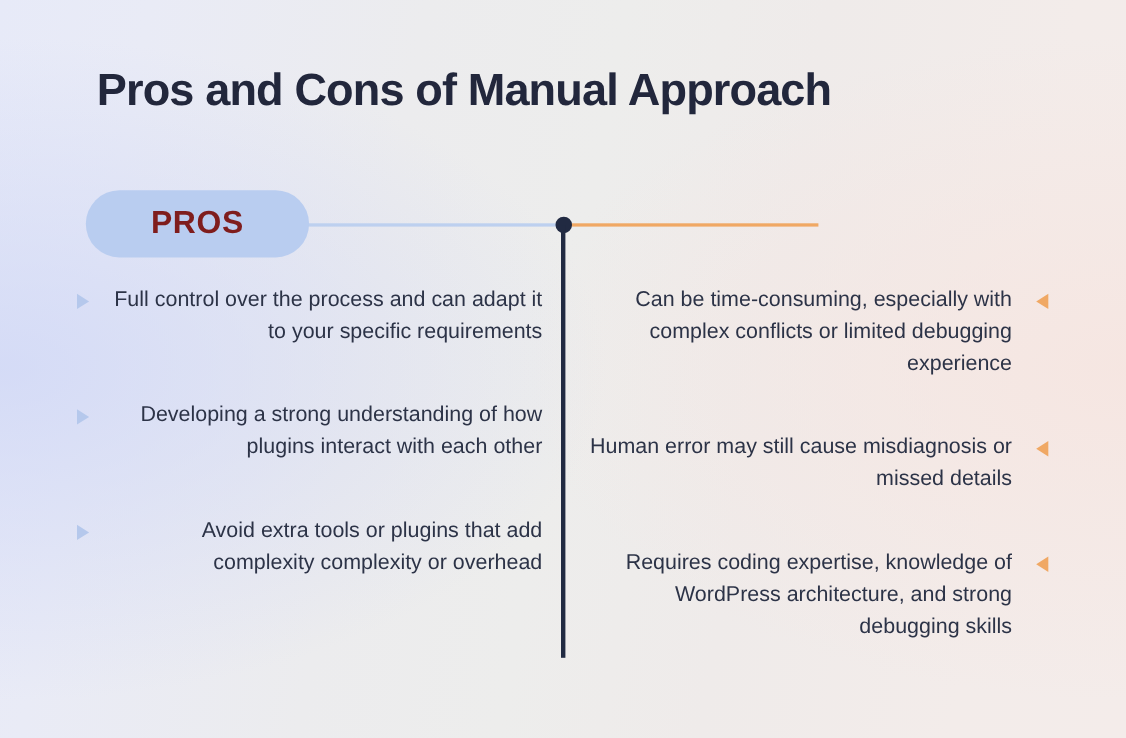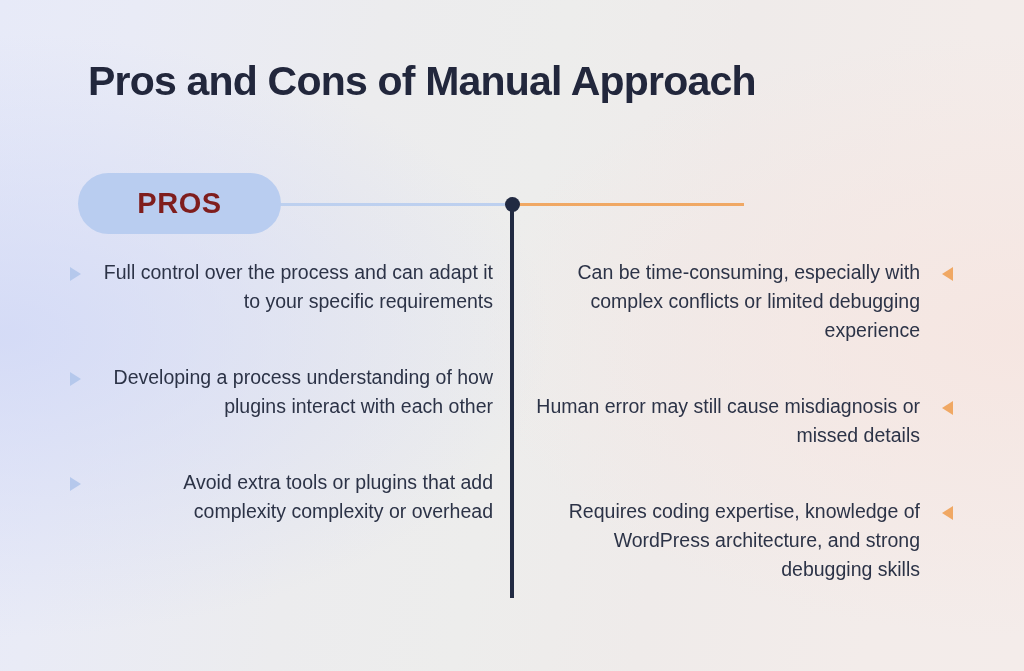--- a/index.html
+++ b/index.html
@@ -177,21 +177,21 @@
   <div class="pill pros">PROS</div>
 
 
   <div class="column pros-col">
     <div class="list-item">
       <span class="bullet right-tri"></span>
       <span class="item-text">Full control over the process and can adapt it to your specific requirements</span>
     </div>
     <div class="list-item">
       <span class="bullet right-tri"></span>
-      <span class="item-text">Developing a process understanding of how plugins interact with each other</span>
+      <span class="item-text">Developing a strong understanding of how plugins interact with each other</span>
     </div>
     <div class="list-item">
       <span class="bullet right-tri"></span>
       <span class="item-text">Avoid extra tools or plugins that add complexity complexity or overhead</span>
     </div>
   </div>
 
   <div class="column cons-col">
     <div class="list-item">
       <span class="item-text">Can be time-consuming, especially with complex conflicts or limited debugging experience</span>

